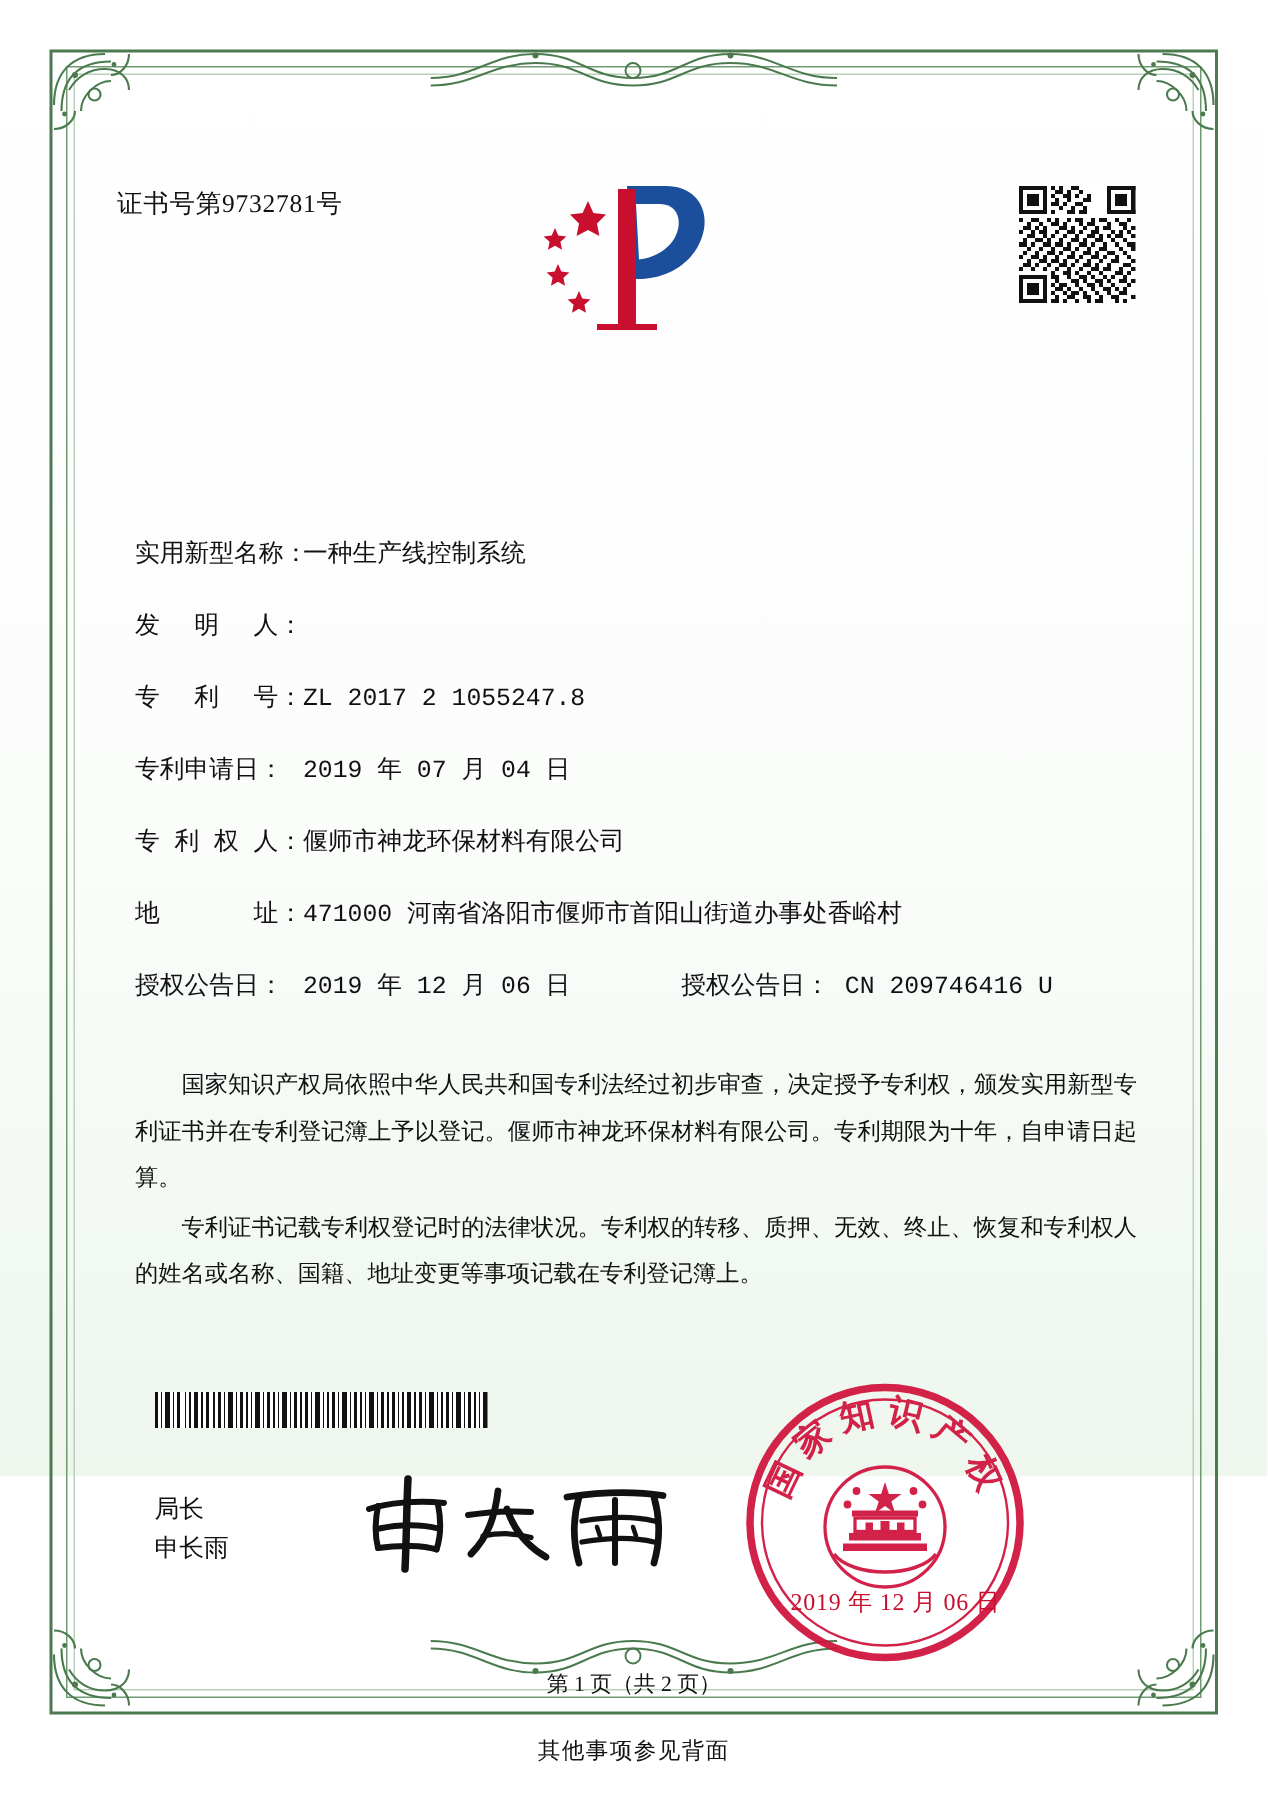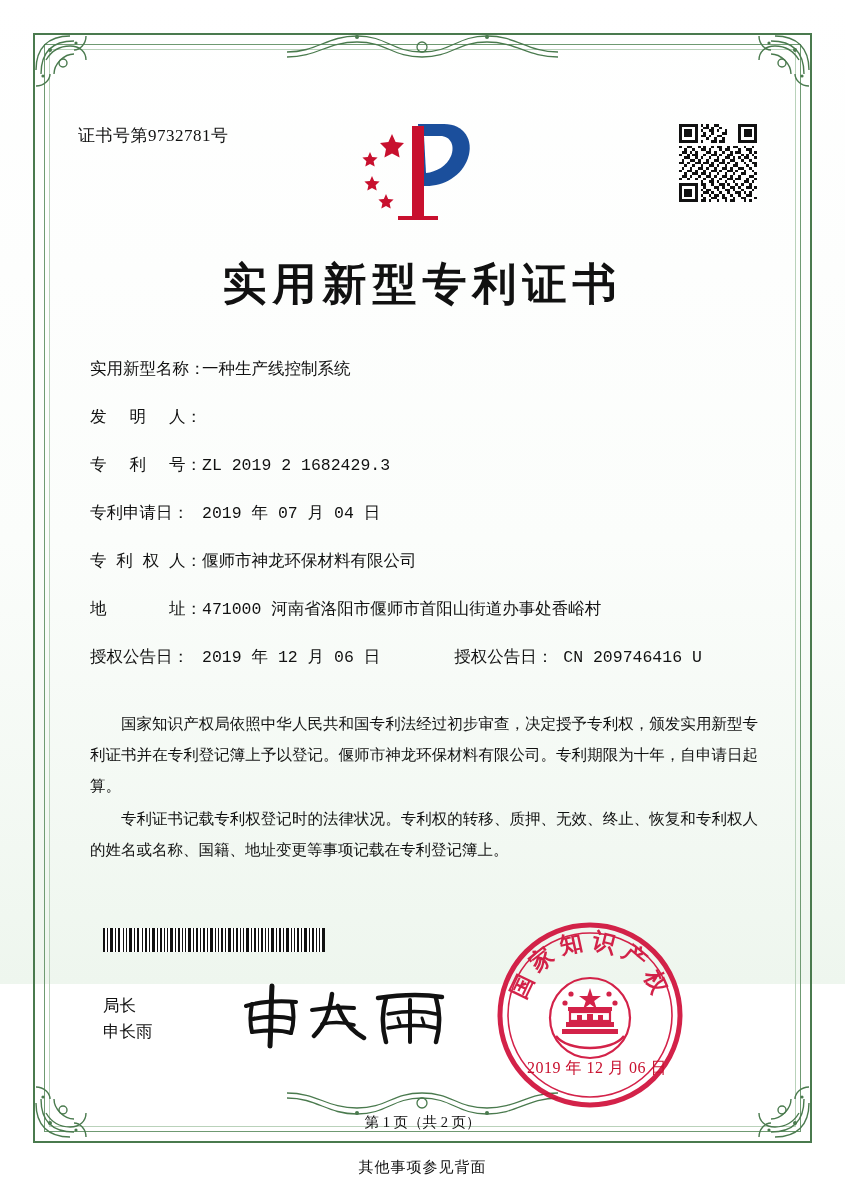--- a/index.html
+++ b/index.html
@@ -547,21 +547,20 @@
           <rect x="11" y="28" width="1" height="1"></rect>
           <rect x="14" y="28" width="1" height="1"></rect>
         <rect x="17" y="28" width="1" height="1"></rect>
           <rect x="19" y="28" width="2" height="1"></rect>
           <rect x="24" y="28" width="1" height="1"></rect>
           <rect x="26" y="28" width="1" height="1"></rect>
       </g>
     </svg>
   </div>
 
-  <div class="title">实用新型专利证书</div>
 
   <div class="fields">
 
     <div class="frow">
       <div class="flabel">实用新型名称：</div>
       <div class="fvalue">一种生产线控制系统</div>
     </div>
 
     <div class="frow">
       <div class="flabel spread">
@@ -570,21 +569,21 @@
         <span>人：</span>
       </div>
     </div>
 
     <div class="frow">
       <div class="flabel spread">
         <span>专</span>
         <span>利</span>
         <span>号：</span>
       </div>
-      <div class="fvalue">ZL 2019 2 1682429.3</div>
+      <div class="fvalue">ZL 2017 2 1055247.8</div>
     </div>
 
     <div class="frow">
       <div class="flabel">专利申请日：</div>
       <div class="fvalue">2019 年 07 月 04 日</div>
     </div>
 
     <div class="frow">
       <div class="flabel spread">
         <span>专</span>

